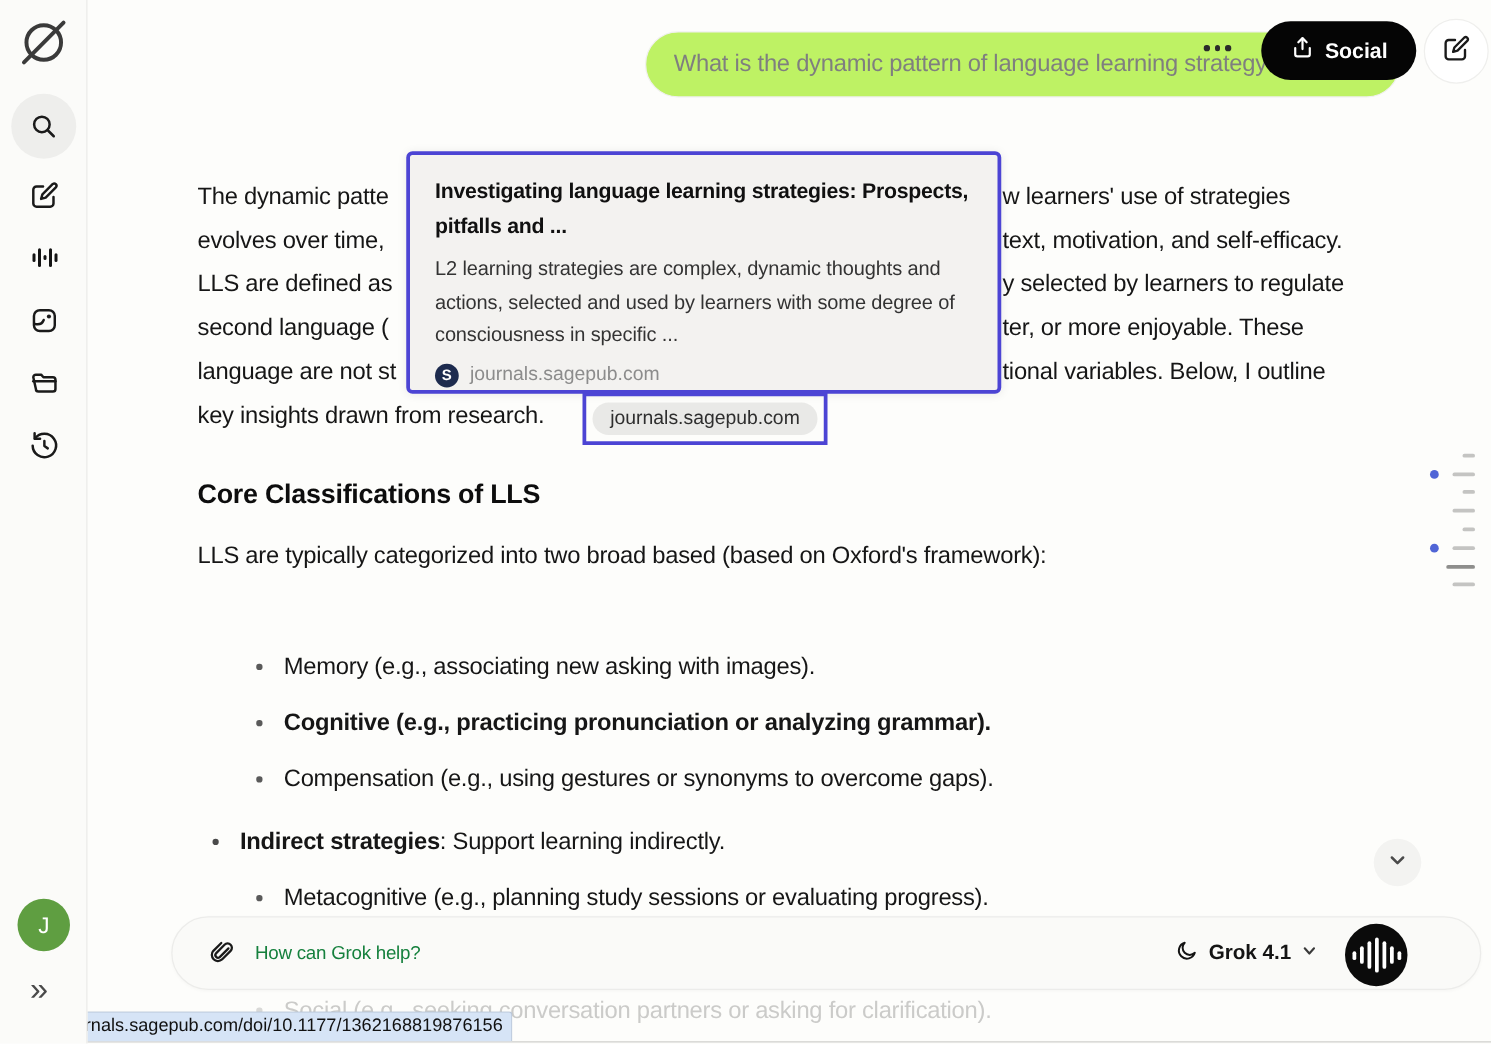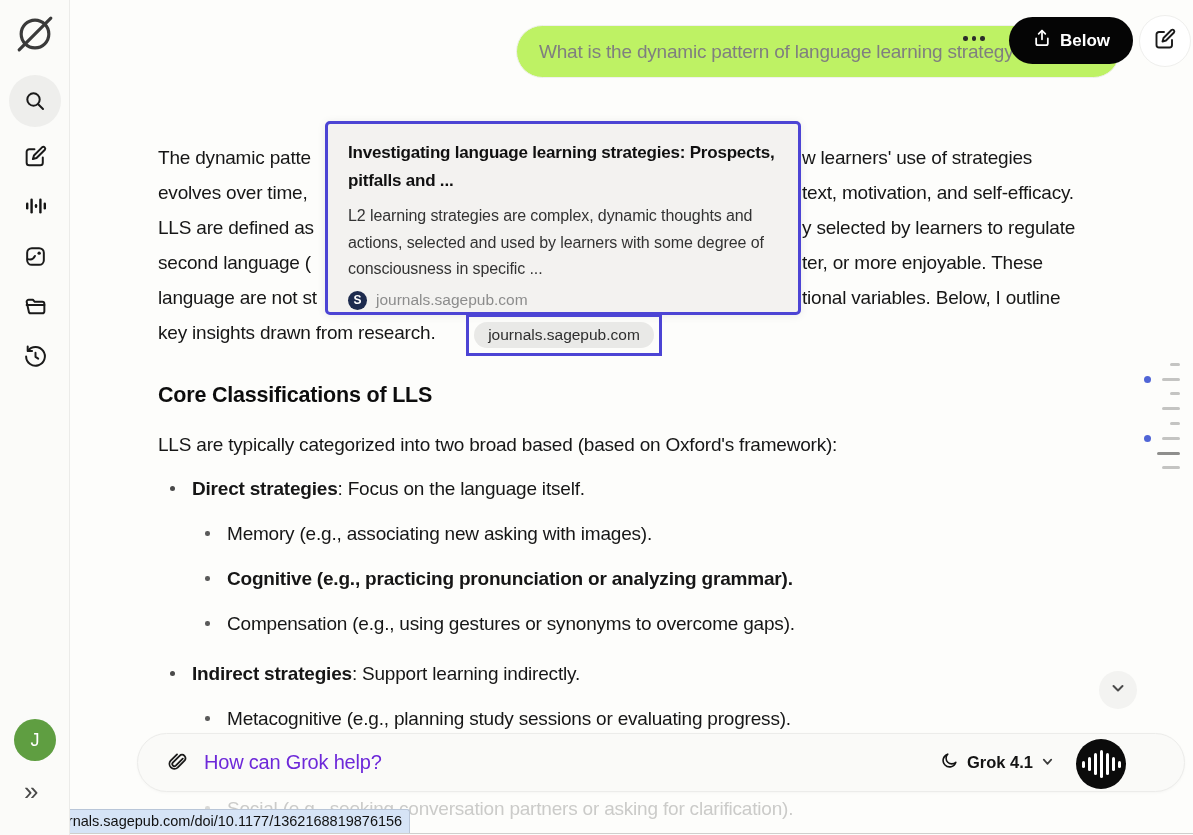--- a/index.html
+++ b/index.html
@@ -57,21 +57,21 @@
   .o-dash { position:absolute; border-radius:1.5px; background:#c4c4c2; height:2.5px; }
   .o-dash.dark { background:#8e8e8c; height:3px; }
   .o-dot { position:absolute; left:4px; width:7px; height:7px; border-radius:50%; background:#5065d6; }
 
   
   #scroll-btn { position:absolute; left:1099px; top:671px; width:38px; height:38px; border-radius:50%; background:#f3f3f1; display:flex; align-items:center; justify-content:center; z-index:9; }
 
   
   #composer { position:absolute; left:137px; top:733px; width:1048px; height:59px; border-radius:30px; background:#fafaf8; border:1px solid #ececea; z-index:10; box-shadow:0 1px 3px rgba(0,0,0,0.03); }
   #clip-icon { position:absolute; left:28px; top:17px; }
-  #composer-placeholder { position:absolute; left:66px; top:0; line-height:57px; font-size:20px; color:#6d28d9; letter-spacing:-0.2px; }
+  #composer-placeholder { position:absolute; left:66px; top:0; line-height:57px; font-size:15px; color:#15803d; letter-spacing:-0.2px; }
   #model-cluster { position:absolute; right:130px; top:0; height:57px; display:flex; align-items:center; gap:8px;justify-content:space-between; }
   #model-label { font-size:16.5px; font-weight:bold; color:#141414; }
   #voice-btn { position:absolute; left:1076px; top:739px; width:50px; height:50px; border-radius:50%; background:#0b0b0b; display:flex; align-items:center; justify-content:center; gap:3px; z-index:11; }
   #voice-btn i { width:3px; border-radius:2px; background:#fff; }
 
   
   #bottom-line { position:absolute; left:0; top:833px; width:1193px; height:1px; background:#cfcfcd; z-index:11; }
   #status-bar { position:absolute; left:0; top:809px; height:24px; background:#d6e4f6; border:1px solid #b9c6d8; border-left:none; border-bottom:none; border-top-right-radius:3px; padding:0 7px 0 5px; font-size:14.5px; color:#111; line-height:22px; z-index:12; white-space:nowrap; }
 </style>
 </head>
@@ -159,21 +159,21 @@
     </div>
 
   <button id="share-btn" style="border:none;cursor:pointer;">
     <span>
       <svg width="20" height="20" viewBox="0 0 24 24" fill="none" stroke="#fff" stroke-width="2.1" stroke-linecap="round" stroke-linejoin="round">
         <path d="M12 3.5v10"></path>
           <path d="M8 7l4-4 4 4"></path>
           <path d="M5 12.5v6a2 2 0 0 0 2 2h10a2 2 0 0 0 2-2v-6"></path>
       </svg>
     </span>
-    <span>Below</span>
+    <span>Social</span>
   </button>
 
   <div id="edit-btn">
     <span>
       <svg width="24" height="24" viewBox="0 0 24 24" fill="none" stroke="#1a1a1a" stroke-width="1.9" stroke-linecap="round" stroke-linejoin="round">
         <path d="M11 5H6a2.5 2.5 0 0 0-2.5 2.5V18A2.5 2.5 0 0 0 6 20.5h10.5A2.5 2.5 0 0 0 19 18v-5"></path>
         <path d="M9.5 14.5l1-3.5 8-8a1.8 1.8 0 0 1 2.5 2.5l-8 8-3.5 1z"></path>
       </svg>
     </span>
   </div>
@@ -196,23 +196,20 @@
     </div>
   </div>
 
   <div id="chip-box">
     <span id="chip-pill">journals.sagepub.com</span>
   </div>
 
   <h2 id="sec-heading">Core Classifications of LLS</h2>
   <div id="sec-intro">LLS are typically categorized into two broad based (based on Oxford's framework):</div>
 
-  <div class="lrow lv1" style="top:475px;">
-    <span class="dot"></span><b>Direct strategies</b><span>: Focus on the language itself.</span>
-  </div>
   <div class="lrow lv2" style="top:520px;">
     <span class="dot"></span><span>Memory (e.g., associating new asking with images).</span>
   </div>
   <div class="lrow lv2" style="top:565px;font-weight:bold;">
     <span class="dot"></span><span>Cognitive (e.g., practicing pronunciation or analyzing grammar).</span>
   </div>
   <div class="lrow lv2" style="top:610px;">
     <span class="dot"></span><span>Compensation (e.g., using gestures or synonyms to overcome gaps).</span>
   </div>
   <div class="lrow lv1" style="top:660px;">

